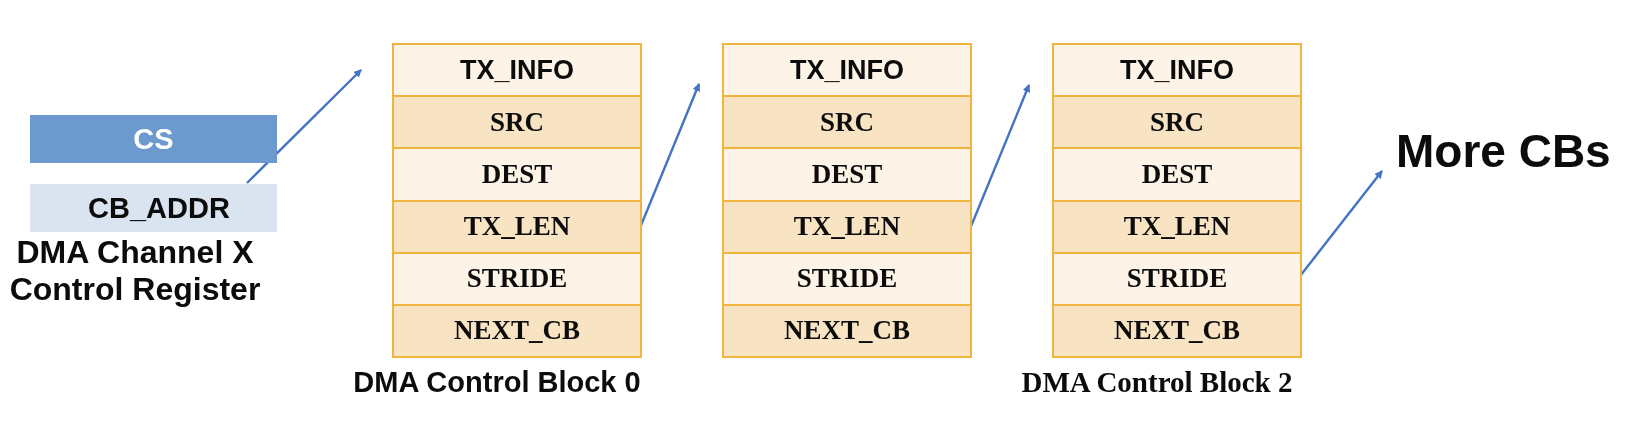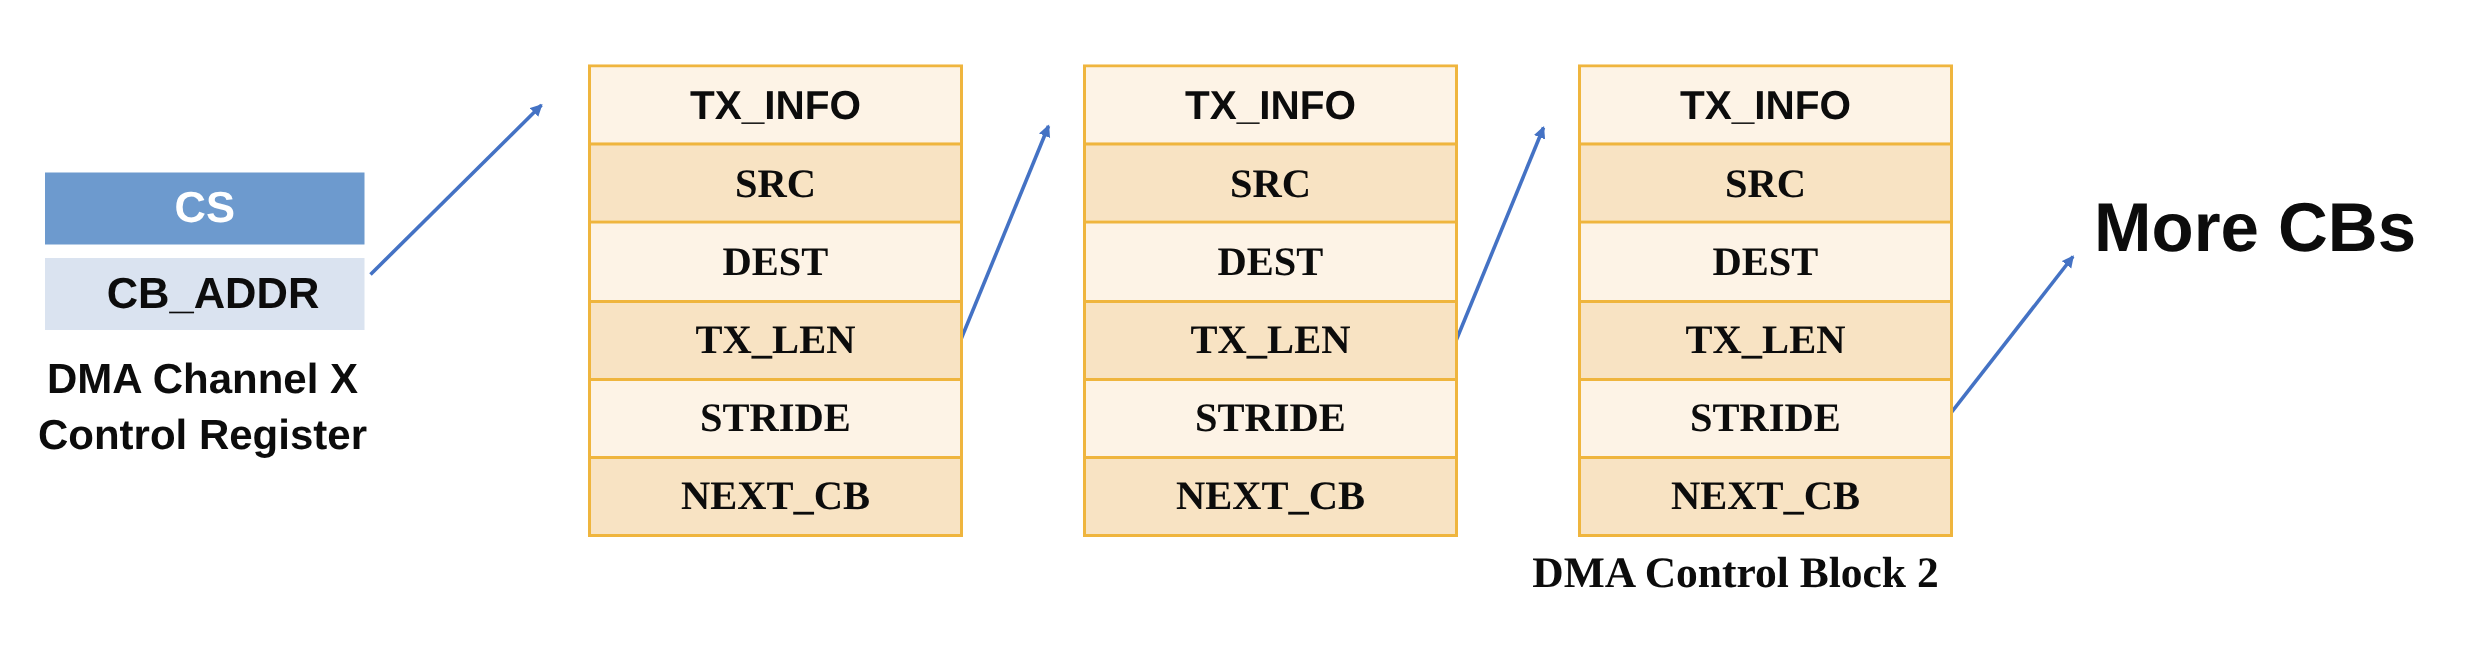--- a/index.html
+++ b/index.html
@@ -20,37 +20,37 @@
     overflow: hidden;
     font-family: "Liberation Sans", sans-serif;
     color: var(--text);
   }
   .stage { position: absolute; inset: 0; }
 
   
   .reg-row {
     position: absolute;
     left: 30px;
-    width: 213px;
+    width: 247px;
     height: 48px;
     display: flex;
     align-items: center;
     justify-content: center;
     font-size: 29px;
     font-weight: bold;
   }
   .reg-cs { top: 115px; background: var(--cs-fill); color: #ffffff; }
-  .reg-cbaddr { top: 172px; background: var(--cb-addr-fill); color: var(--text); padding-left: 11px; }
+  .reg-cbaddr { top: 184px; background: var(--cb-addr-fill); color: var(--text); padding-left: 11px; }
   .reg-caption {
     position: absolute;
     left: 0;
     top: 234px;
     width: 270px;
     text-align: center;
-    font-size: 28px;
+    font-size: 32px;
     font-weight: bold;
     line-height: 37px;
   }
 
   
   .cb {
     position: absolute;
     top: 43px;
     width: 250px;
     height: 315px;
@@ -135,20 +135,21 @@
   </div>
 
   <div class="cb cb-0">
     <div class="cell">TX_INFO</div>
     <div class="cell">SRC</div>
     <div class="cell">DEST</div>
     <div class="cell">TX_LEN</div>
     <div class="cell">STRIDE</div>
     <div class="cell">NEXT_CB</div>
   </div>
+  <div class="cb-caption cap-0">DMA Control Block 0</div>
 
   <div class="cb cb-1">
     <div class="cell">TX_INFO</div>
     <div class="cell">SRC</div>
     <div class="cell">DEST</div>
     <div class="cell">TX_LEN</div>
     <div class="cell">STRIDE</div>
     <div class="cell">NEXT_CB</div>
   </div>
 

